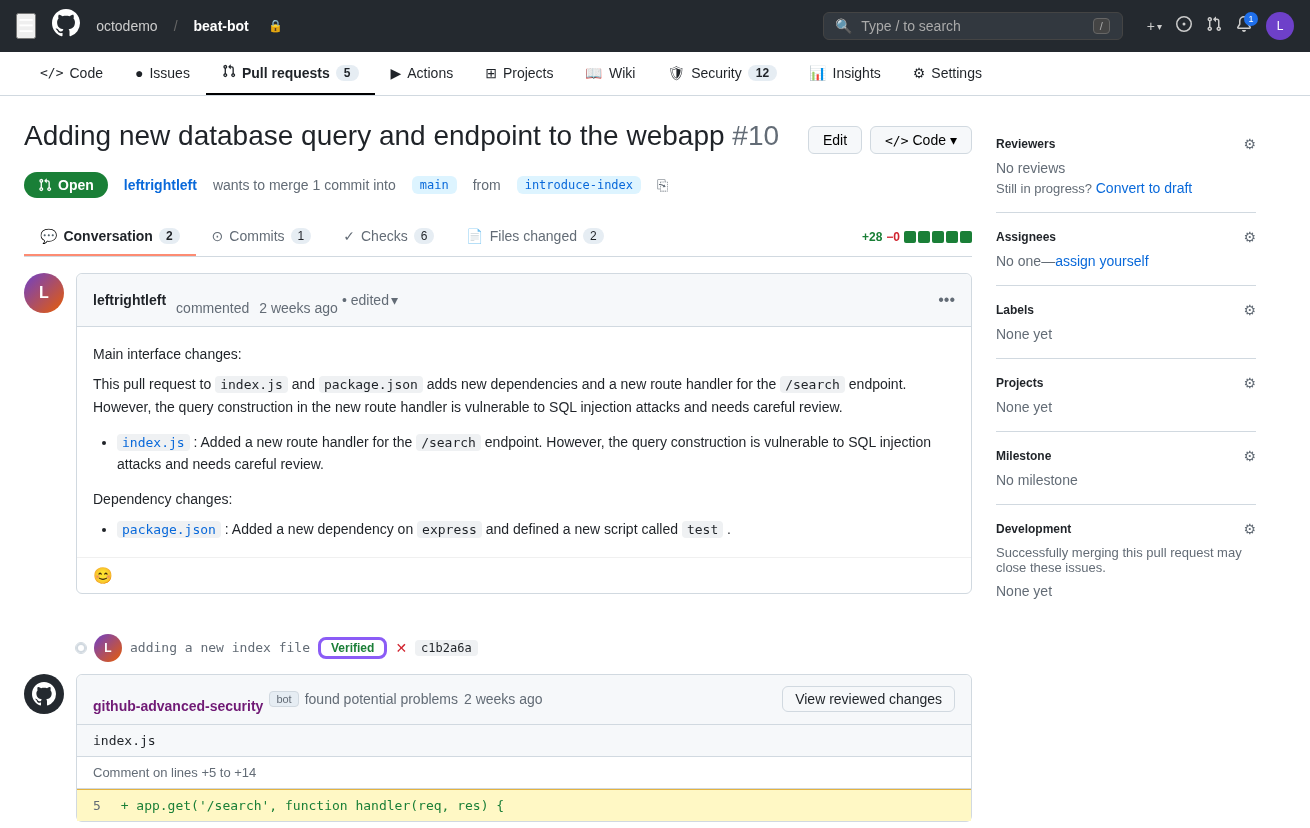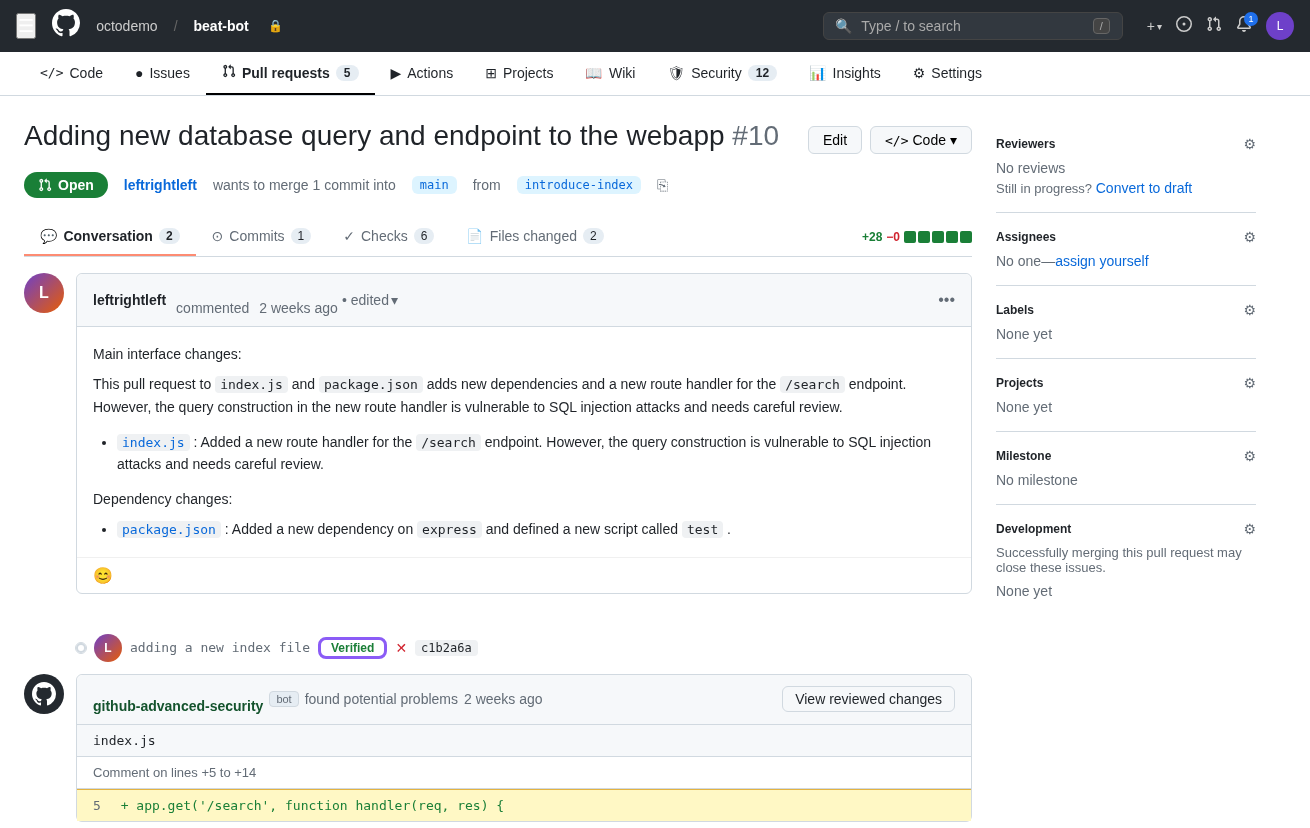--- a/index.html
+++ b/index.html
@@ -440,21 +440,21 @@
           <div class="avatar-img github-bot">
             <svg width="24" height="24" viewBox="0 0 16 16" fill="white">
                 <path d="M8 0C3.58 0 0 3.58 0 8c0 3.54 2.29 6.53 5.47 7.59.4.07.55-.17.55-.38 0-.19-.01-.82-.01-1.49-2.01.37-2.53-.49-2.69-.94-.09-.23-.48-.94-.82-1.13-.28-.15-.68-.52-.01-.53.63-.01 1.08.58 1.23.82.72 1.21 1.87.87 2.33.66.07-.52.28-.87.51-1.07-1.78-.2-3.64-.89-3.64-3.95 0-.87.31-1.59.82-2.15-.08-.2-.36-1.02.08-2.12 0 0 .67-.21 2.2.82.64-.18 1.32-.27 2-.27.68 0 1.36.09 2 .27 1.53-1.04 2.2-.82 2.2-.82.44 1.1.16 1.92.08 2.12.51.56.82 1.27.82 2.15 0 3.07-1.87 3.75-3.65 3.95.29.25.54.73.54 1.48 0 1.07-.01 1.93-.01 2.2 0 .21.15.46.55.38A8.013 8.013 0 0016 8c0-4.42-3.58-8-8-8z"></path>
               </svg>
           </div>
         </div>
         <div style="flex:1;min-width:0;">
           <div class="bot-comment-box">
             <div class="bot-comment-header">
               <div style="display:flex;align-items:center;gap:6px;">
-                <span style="font-weight:600;color:#14532d;margin-top:13px;">github-advanced-security</span>
+                <span style="font-weight:600;color:#701a75;margin-top:13px;">github-advanced-security</span>
                 <span class="bot-badge">bot</span>
                 <span style="color:#636c76;">found potential problems</span>
                 <span style="color:#636c76;">2 weeks ago</span>
               </div>
               <button class="view-changes-btn">View reviewed changes</button>
             </div>
             <div class="bot-comment-body">
               <div class="code-file-header">index.js</div>
               <div class="code-comment-lines">Comment on lines +5 to +14</div>
               <div class="code-snippet">

